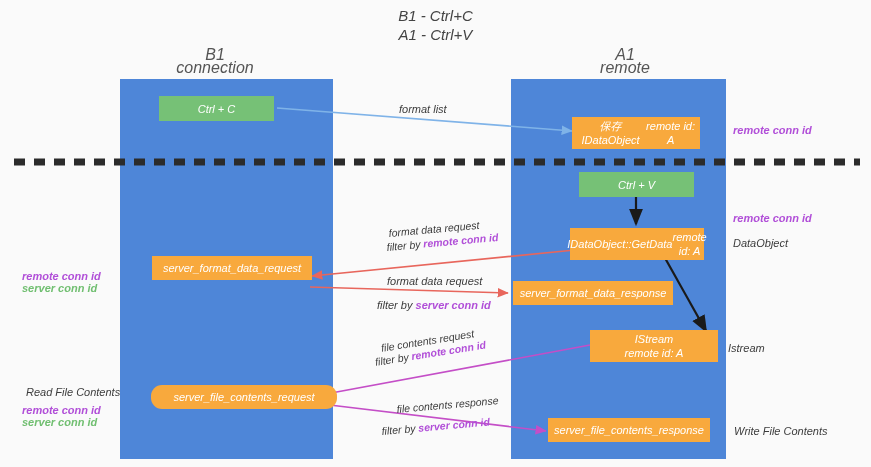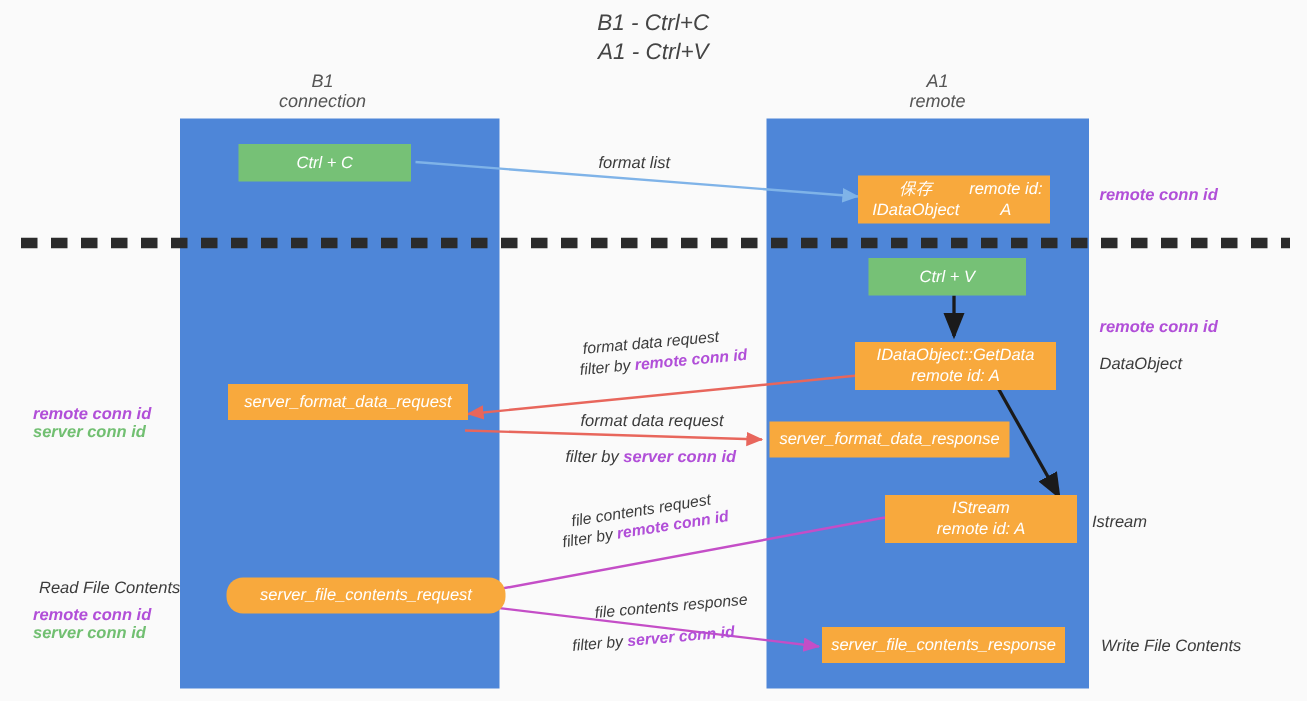--- a/index.html
+++ b/index.html
@@ -14,21 +14,21 @@
   #stage{position:absolute;left:0;top:0;width:871px;height:467px;font-style:italic;}
 
   
   .title{
     position:absolute;left:0;top:6px;width:871px;
     text-align:center;font-size:15px;line-height:19px;color:#444;
   }
 
   
   .lane-head{
-    position:absolute;text-align:center;font-size:12px;line-height:13px;color:#555;
+    position:absolute;text-align:center;font-size:16px;line-height:13px;color:#555;
   }
 
   
   .lane{position:absolute;background:#4e86d8;}
 
   
   .box{
     position:absolute;display:flex;align-items:center;justify-content:center;
     text-align:center;color:#ffffff;font-size:11px;line-height:14px;
     box-sizing:border-box;padding:2px 4px;
@@ -103,23 +103,23 @@
     <line x1="14" y1="162" x2="860" y2="162" stroke="#2b2b2b" stroke-width="7" stroke-dasharray="11 9" stroke-linecap="butt"></line>
   </svg>
 
   <div class="box green" style="left:159px;top:96px;width:115px;height:25px;">Ctrl + C</div>
 
   <div class="box orange" style="left:572px;top:117px;width:128px;height:32px;flex-direction:row;">
     <span>保存IDataObject</span>
     <span>remote id: A</span>
   </div>
 
-  <div class="box green" style="left:579px;top:172px;width:105px;height:25px;">Ctrl + V</div>
+  <div class="box green" style="left:579px;top:172px;width:115px;height:25px;">Ctrl + V</div>
 
-  <div class="box orange" style="left:570px;top:228px;width:134px;height:32px;flex-direction:column;">
+  <div class="box orange" style="left:570px;top:228px;width:134px;height:32px;flex-direction:row;">
     <span>IDataObject::GetData</span>
     <span>remote id: A</span>
   </div>
 
   <div class="box orange" style="left:152px;top:256px;width:160px;height:24px;">server_format_data_request</div>
 
   <div class="box orange" style="left:513px;top:281px;width:160px;height:24px;">server_format_data_response</div>
 
   <div class="box orange" style="left:590px;top:330px;width:128px;height:32px;flex-direction:column;">
     <span>IStream</span>

